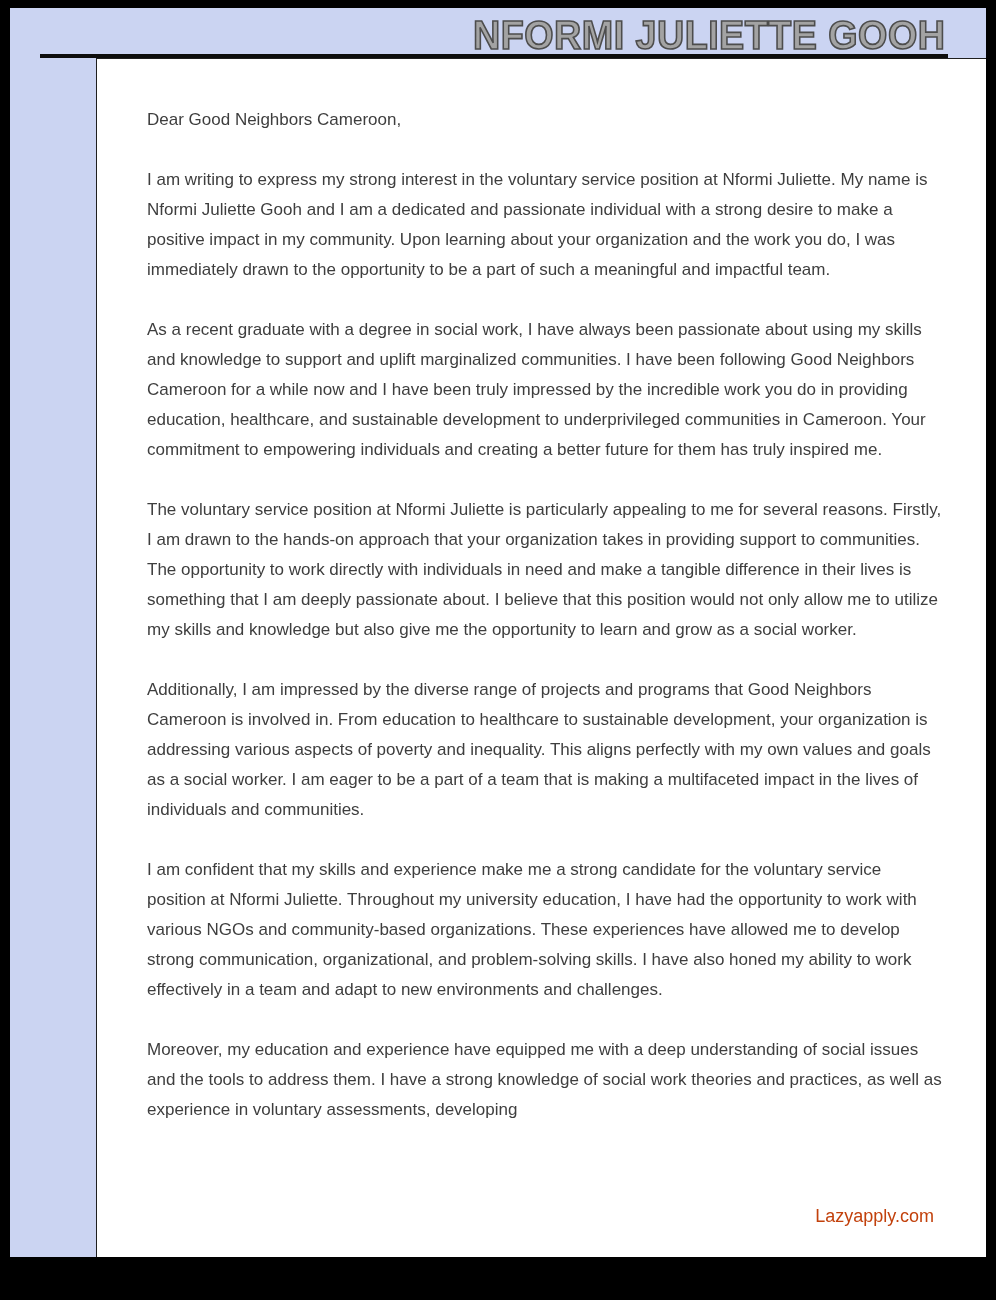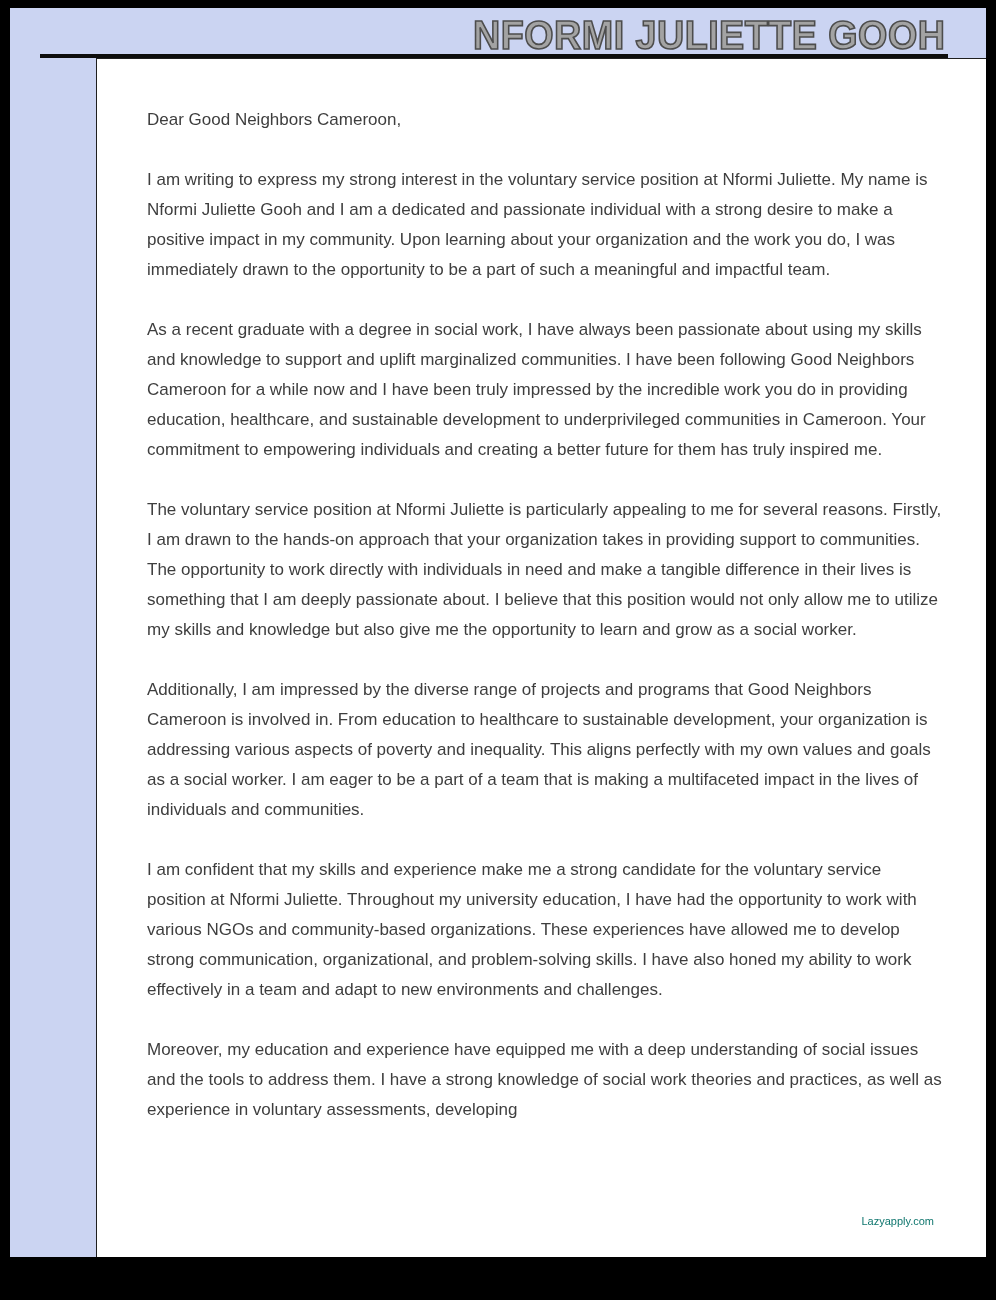--- a/index.html
+++ b/index.html
@@ -62,22 +62,22 @@
     font-size: 17px;
     line-height: 30px;
     color: #3e3e3e;
   }
   .letter .salutation { margin-bottom: 30px; }
   .letter p { margin-bottom: 30px; }
   .watermark {
     position: absolute;
     right: 52px;
     bottom: 30px;
-    font-size: 11px;
-    color: #0f766e;
+    font-size: 18px;
+    color: #c2410c;
   }
 </style>
 </head>
 <body>
 
 <div class="frame">
 
   <div class="header">
     <div class="title">NFORMI JULIETTE GOOH</div>
   </div>

